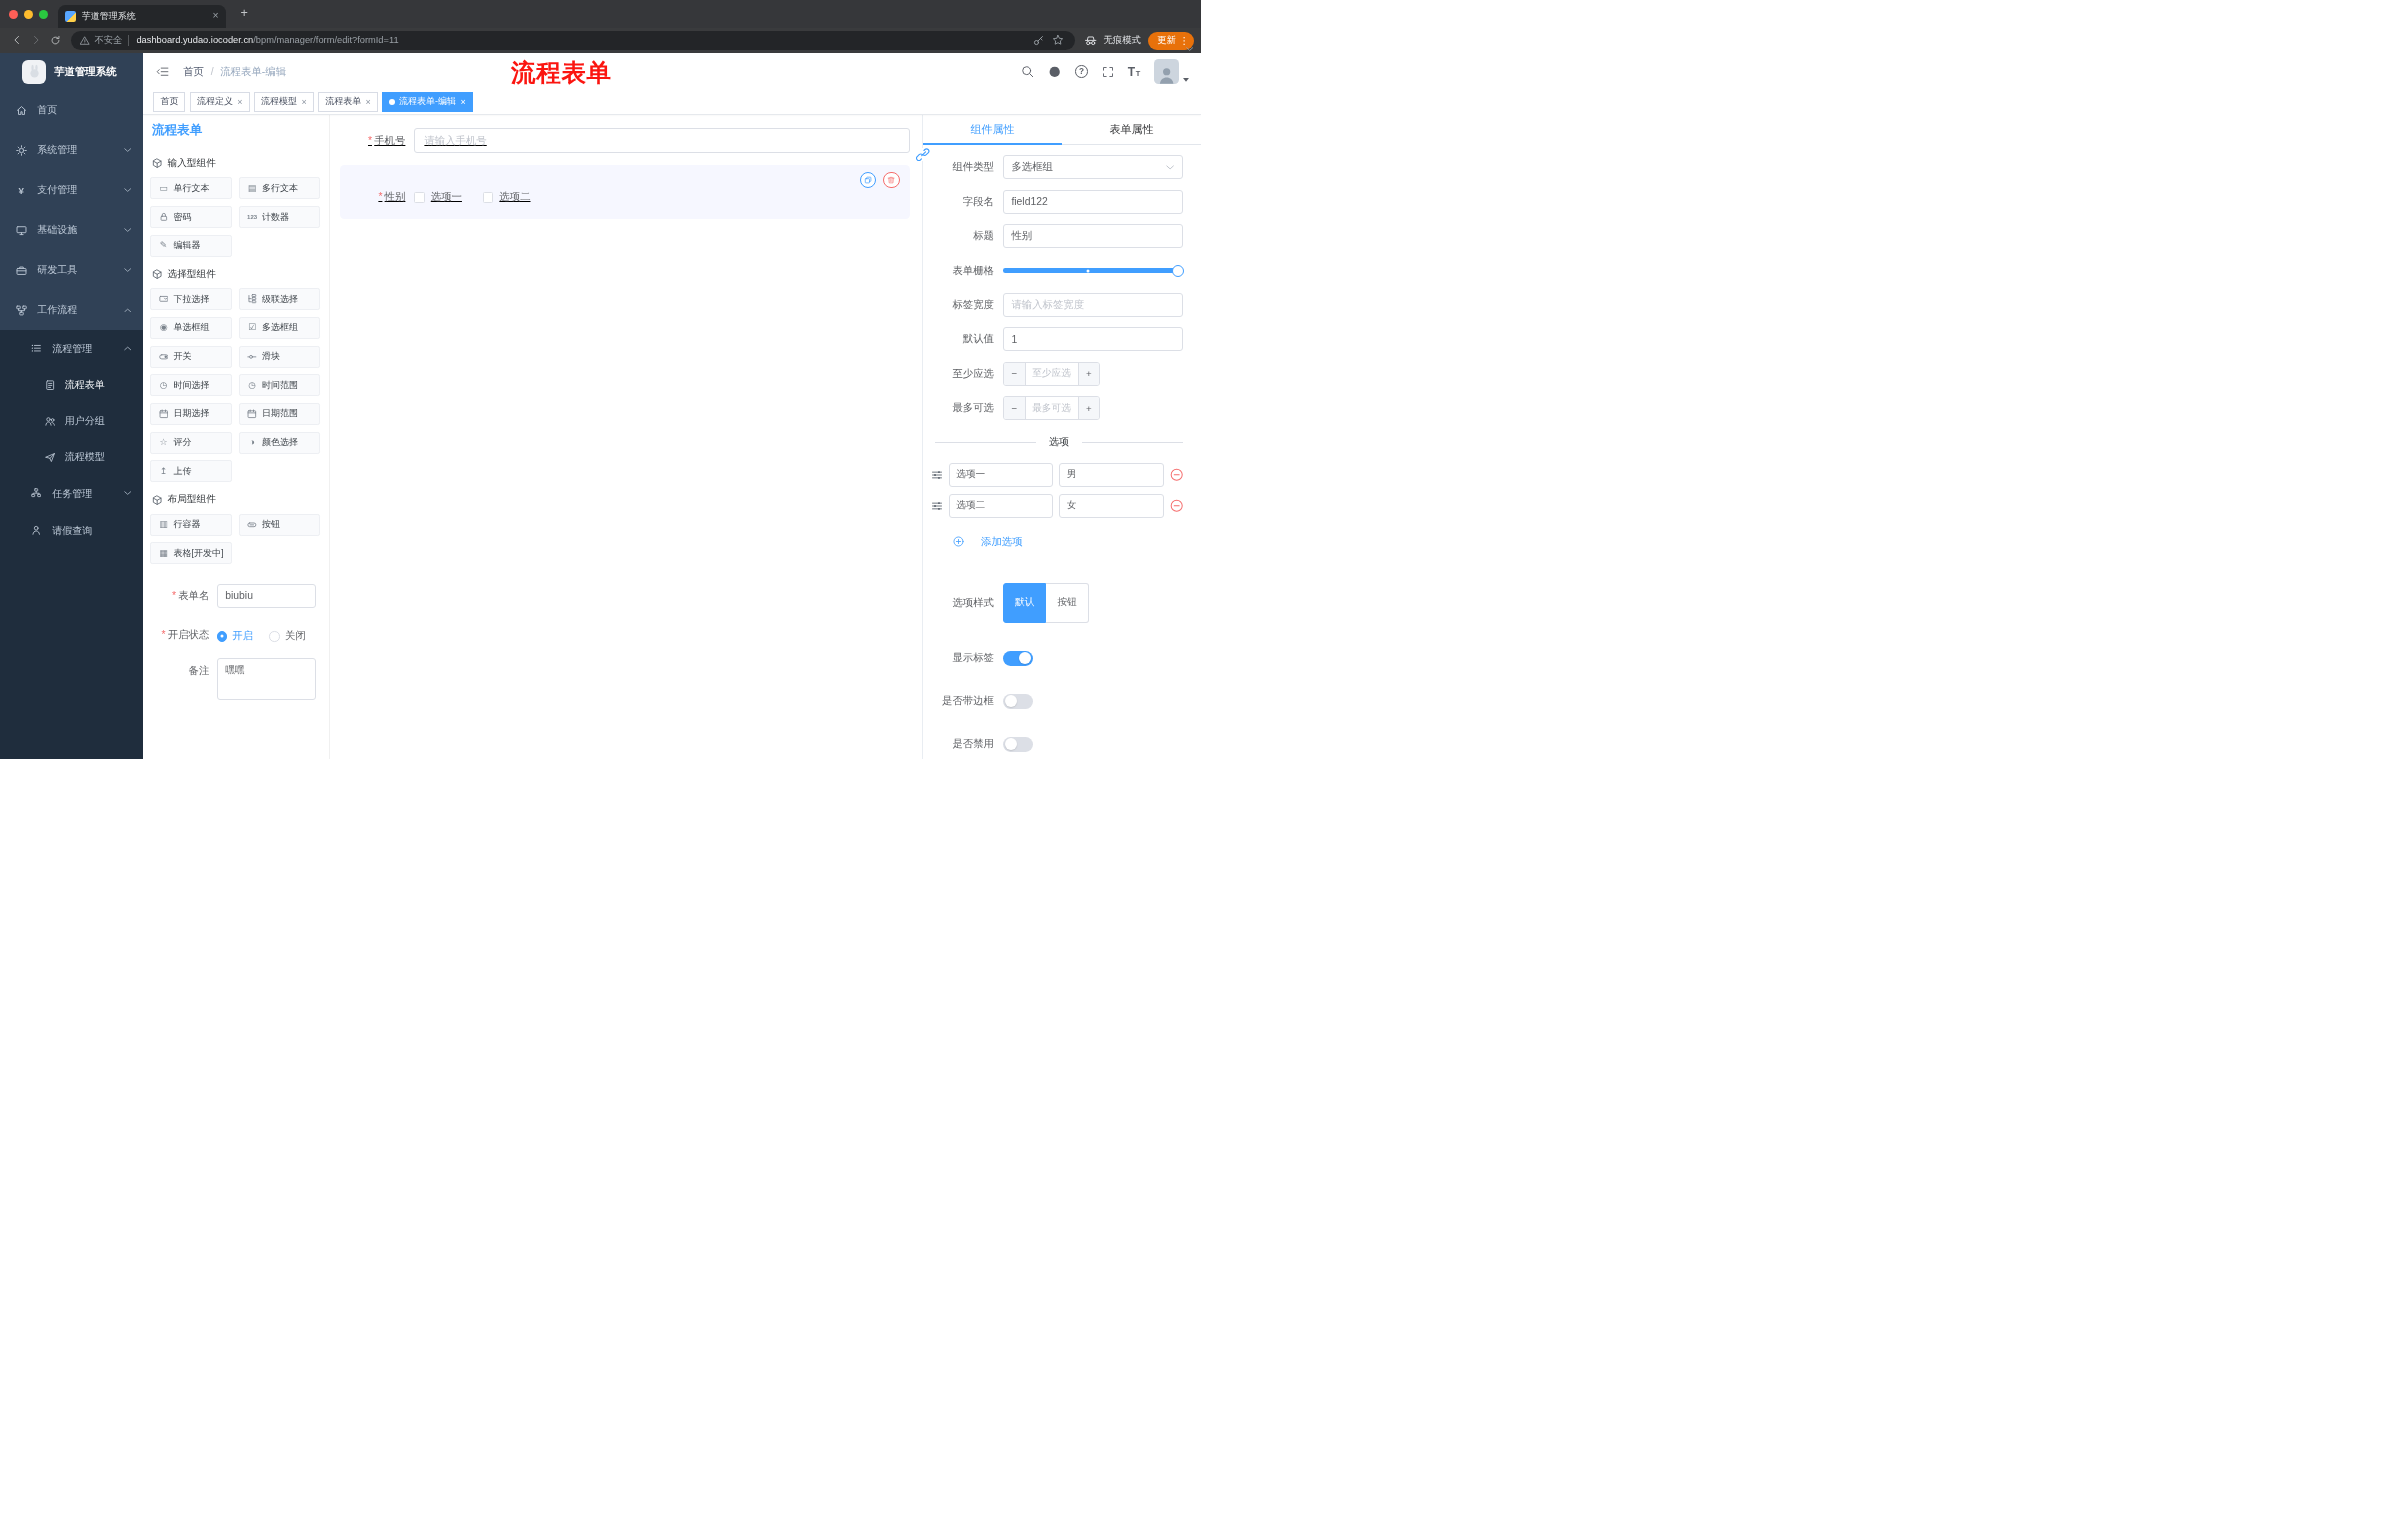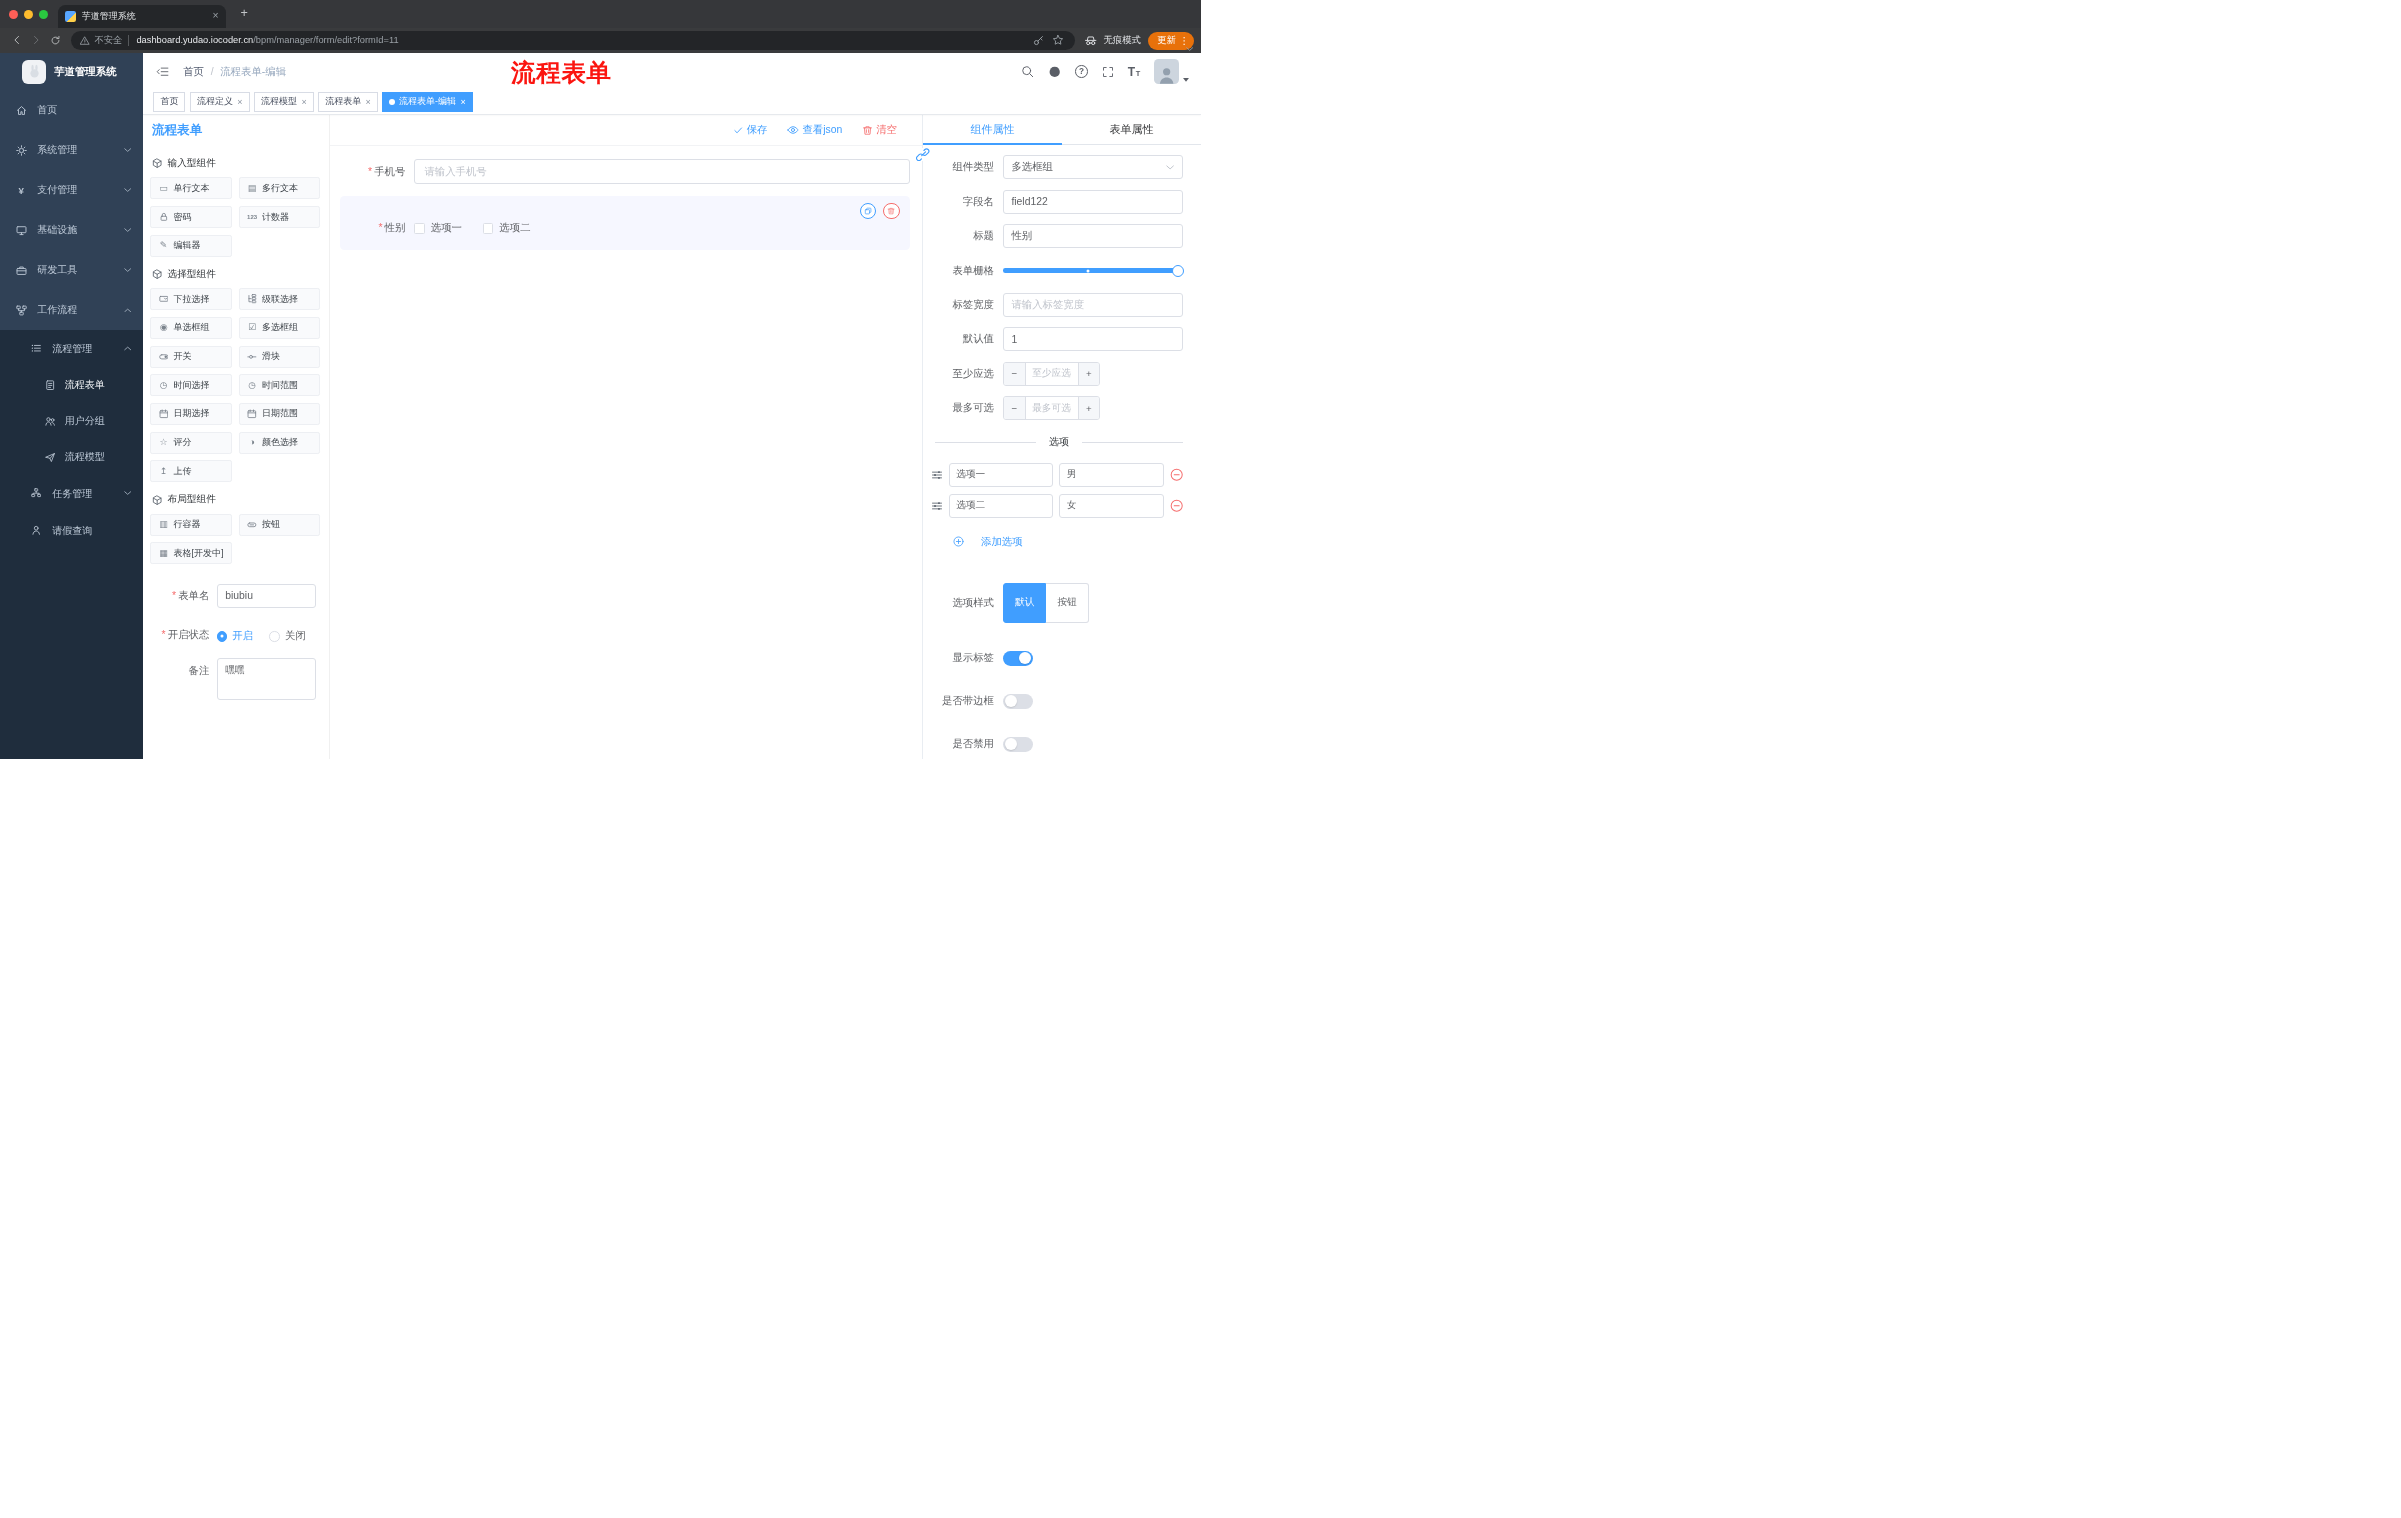--- a/index.html
+++ b/index.html
@@ -99,21 +99,21 @@
 .rdot.on { border-color:#409eff; background:#409eff; }
 .rdot.on::after { content:""; position:absolute; left:50%; top:50%; transform:translate(-50%,-50%); width:3px; height:3px; border-radius:50%; background:#fff; }
 .tarea { width:100%; height:42px; border:0.7px solid #dcdfe6; border-radius:3px; padding:4.5px 7.4px; font-size:9.7px; color:#606266; resize:none; outline:none; font-family:inherit; }
 
 
 .center { flex:1; display:flex; flex-direction:column; min-width:0; }
 .center-header { height:31px; flex-shrink:0; display:flex; align-items:center; justify-content:flex-end; gap:19.3px; padding-right:25px; border-bottom:0.7px solid #f2f3f5; }
 .act { display:flex; align-items:center; gap:3.7px; font-size:10.4px; cursor:pointer; }
 .act-blue { color:#409eff; } .act-red { color:#f56c6c; }
 .canvas { flex:1; padding:13.4px 12px 0 10.4px; overflow:hidden; }
-.field-row { display:flex; align-items:center; }
+.field-row { display:flex; align-items:center;text-decoration:underline; }
 .f-label { width:65px; flex-shrink:0; text-align:right; margin-right:9px; font-size:10.4px; color:#606266; white-space:nowrap; }
 .el-input { flex:1; height:25px; border:0.7px solid #dcdfe6; border-radius:3px; background:#fff; display:flex; align-items:center; }
 .el-input input { flex:1; border:none; outline:none; height:100%; padding:0 9px; font-size:10.4px; color:#606266; background:transparent; }
 .selected-item { margin-top:12px; background:#f6f7ff; border-radius:4.5px; position:relative; padding:25px 12px 15px 0; }
 .circ { position:absolute; top:6.7px; width:16.3px; height:16.3px; border-radius:50%; background:#fff; display:flex; align-items:center; justify-content:center; cursor:pointer; }
 .circ-copy { right:34px; border:0.7px solid #409eff; color:#409eff; }
 .circ-del { right:10.4px; border:0.7px solid #f56c6c; color:#f56c6c; }
 .cbx-group { display:flex; gap:21px; }
 .cbx-item { display:flex; align-items:center; gap:6px; font-size:10.4px; color:#606266; cursor:pointer; }
 .cbx { width:10.4px; height:10.4px; border:0.7px solid #dcdfe6; border-radius:1.5px; background:#fff; flex-shrink:0; }
@@ -663,41 +663,20 @@
             </span>
           </div>
           <div class="meta-row">
             <span class="meta-label">备注</span>
             <span class="meta-ctl"><textarea class="tarea" style="">嘿嘿</textarea></span>
           </div>
         </div>
       </div>
 
       <div class="center">
-        <div class="center-header">
-          <span class="act act-blue">
-              <svg class="sic" width="10.4" height="10.4" viewBox="0 0 14 14" stroke-width="1.6">
-                <path d="M2.5 7.5l3 3 6-6.5"></path>
-              </svg>
-              <span>保存</span>
-            </span>
-          <span class="act act-blue">
-              <svg class="sic" width="12" height="12" viewBox="0 0 16 16">
-                <path d="M1.3 8S3.9 3.6 8 3.6 14.7 8 14.7 8 12.1 12.4 8 12.4 1.3 8 1.3 8z"></path>
-                <circle cx="8" cy="8" r="2.1"></circle>
-              </svg>
-              <span>查看json</span>
-            </span>
-          <span class="act act-red">
-              <svg class="sic" width="11" height="11" viewBox="0 0 16 16">
-                <path d="M2.2 4.2h11.6M5.6 4.2V2.6h4.8v1.6M3.6 4.2l.7 9.2h7.4l.7-9.2M6.4 6.8v4M9.6 6.8v4"></path>
-              </svg>
-              <span>清空</span>
-            </span>
-        </div>
         <div class="canvas">
           <div class="field-row">
             <span class="f-label"><span class="star">*</span><span>手机号</span></span>
             <span class="el-input">
                 <input placeholder="请输入手机号" style="">
               </span>
           </div>
           <div class="selected-item">
             <span class="circ circ-copy">
                 <svg class="sic" width="8.2" height="8.2" viewBox="0 0 14 14">

